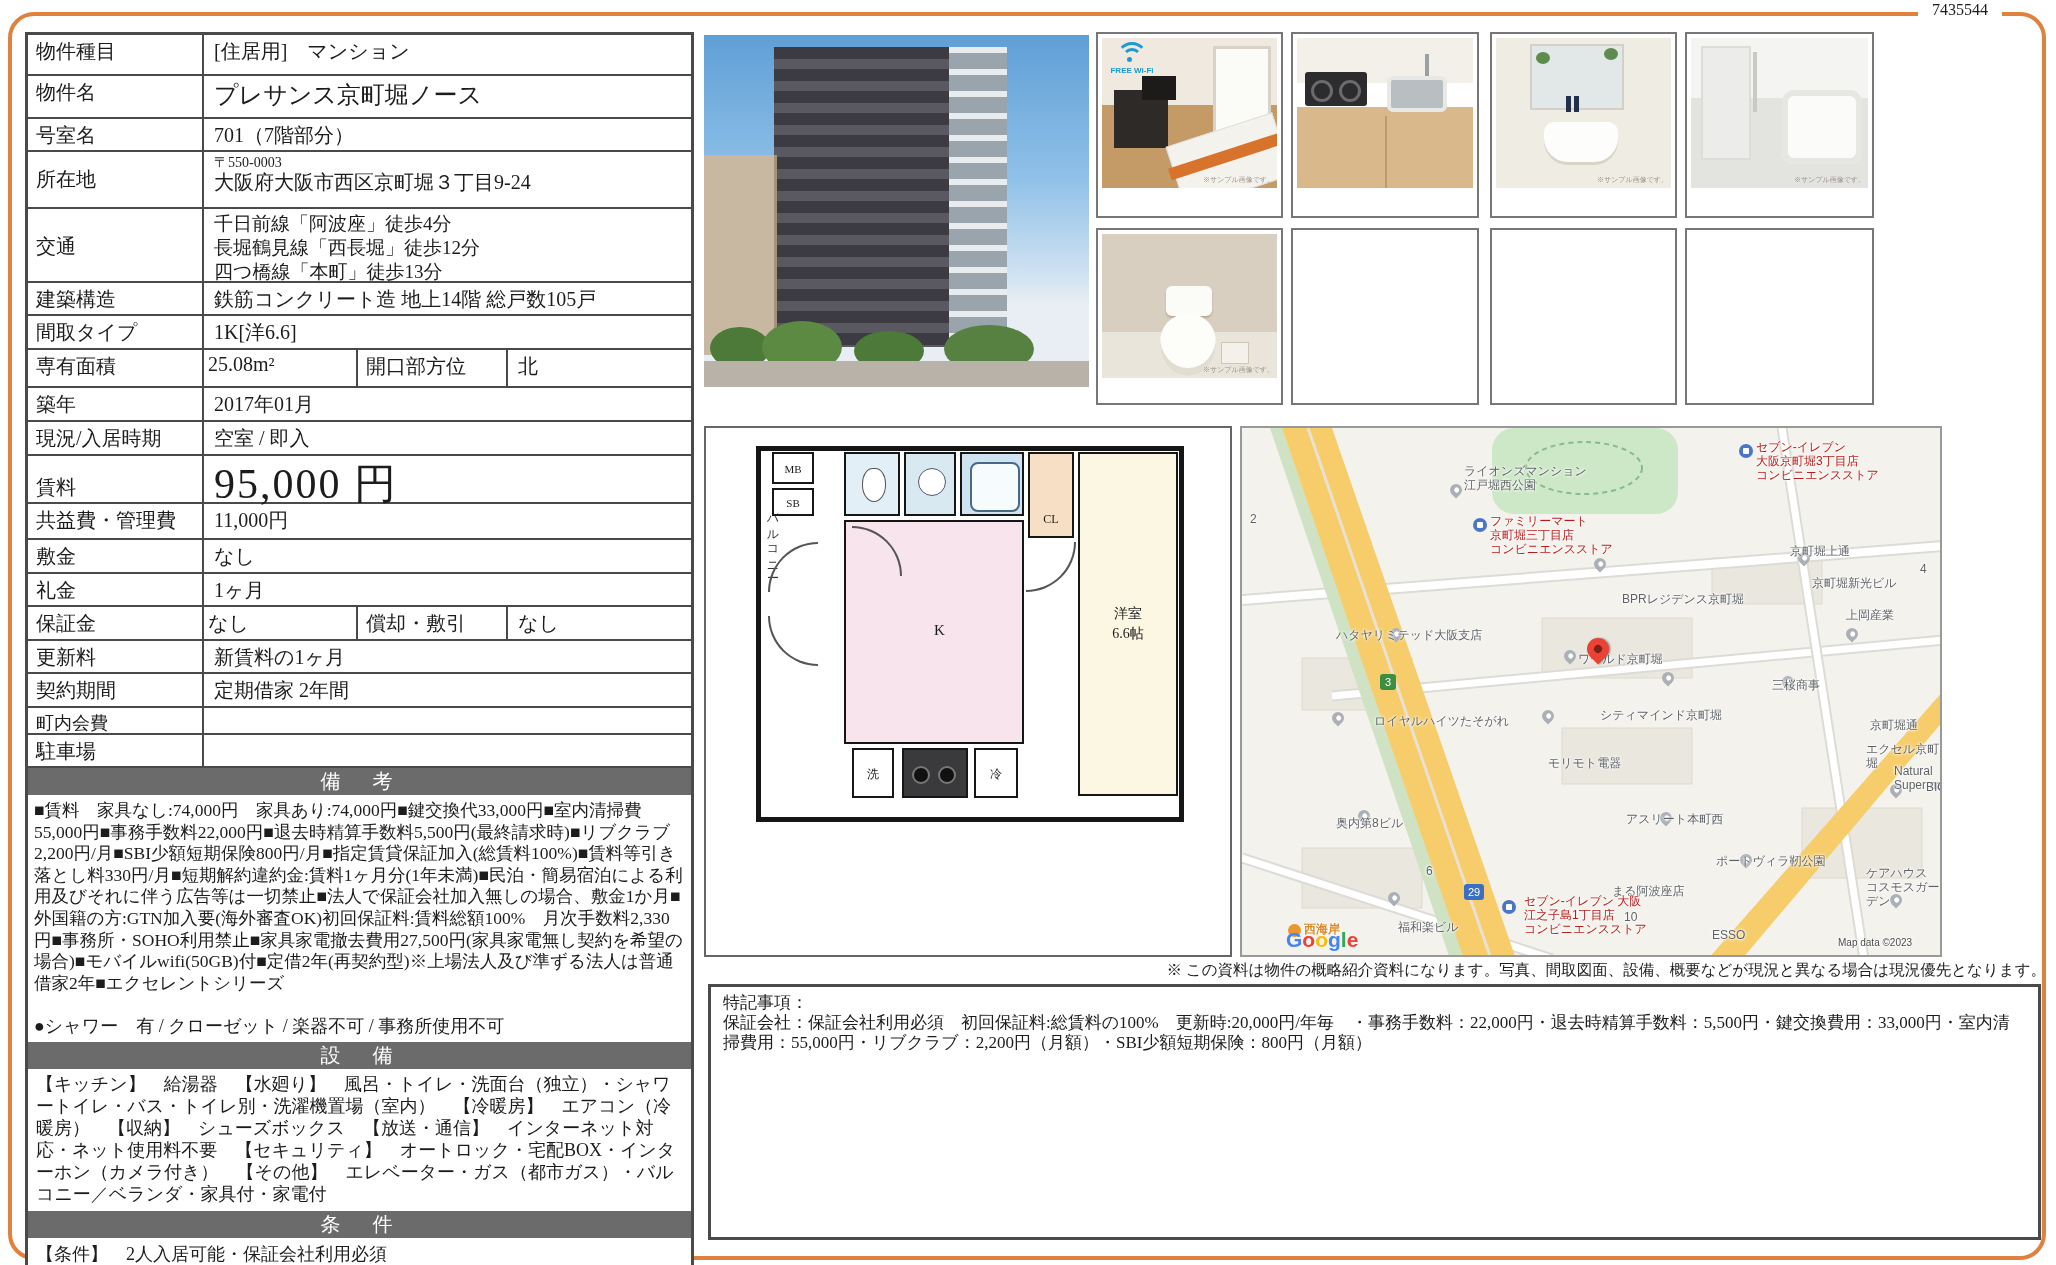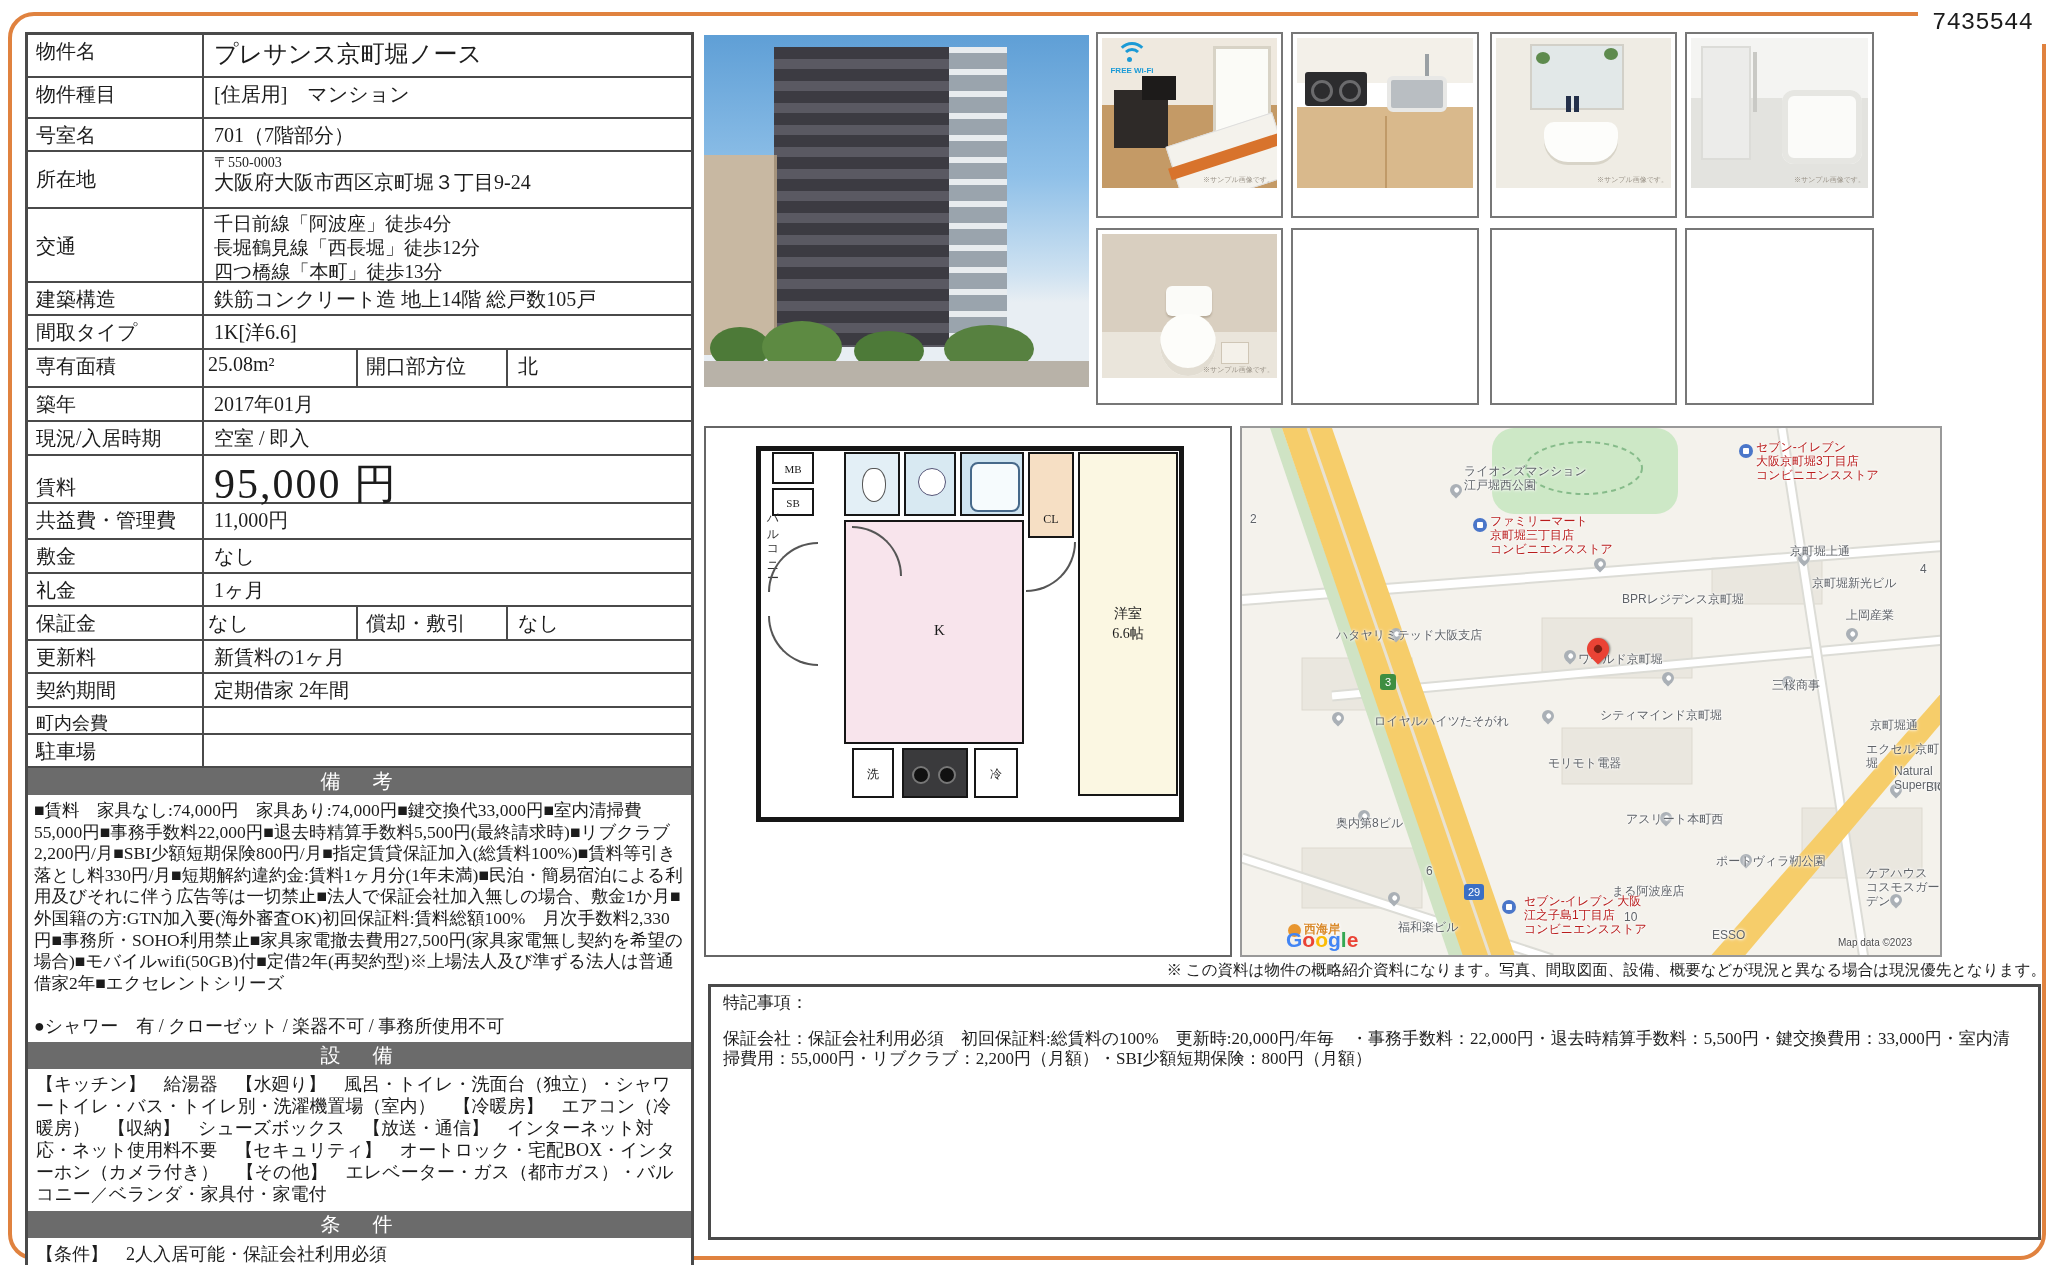--- a/index.html
+++ b/index.html
@@ -1,21 +1,21 @@
 <!DOCTYPE html>
 <html><head>
 <meta charset="utf-8">
 <style>
   html,body{margin:0;padding:0;background:#fff;}
   #page{position:relative;width:2056px;height:1265px;background:#ffffff;overflow:hidden;
         font-family:"Liberation Serif","DejaVu Serif",serif;color:#1c1c1c;}
   
   #frame{position:absolute;left:8px;top:12px;right:10px;bottom:5px;border:4px solid #e0823f;
          border-radius:26px;pointer-events:none;}
-  #docnum{position:absolute;left:1918px;top:1px;background:#fff;padding:8px 14px;font-size:24px;z-index:5;font-family:Liberation Mono, monospace;}
+  #docnum{position:absolute;left:1918px;top:1px;background:#fff;padding:0 14px;font-size:16px;z-index:5;}
   
   #leftcol{position:absolute;left:25px;top:32px;width:663px;background:#fff;border:3px solid #4a4a4a;z-index:2;}
   .prow{display:flex;border-bottom:2px solid #4a4a4a;box-sizing:border-box;align-items:stretch;}
   .prow:last-child{border-bottom:none;}
   .cl{width:176px;border-right:2px solid #4a4a4a;font-size:20px;padding:3px 2px 0 8px;box-sizing:border-box;flex:none;}
   .cv{flex:1;font-size:20px;padding:3px 2px 0 10px;box-sizing:border-box;}
   .cv2f{width:152px;flex:none;font-size:20px;padding:3px 2px 0 4px;box-sizing:border-box;}
   .cl2{width:152px;flex:none;border-left:2px solid #4a4a4a;border-right:2px solid #4a4a4a;
        font-size:20px;padding:3px 2px 0 8px;box-sizing:border-box;}
   .cv3{flex:1;font-size:20px;padding:3px 2px 0 10px;box-sizing:border-box;}
@@ -125,37 +125,37 @@
   .pin-red::after{content:"";position:absolute;left:7px;top:7px;width:8px;height:8px;border-radius:50%;background:#7d1f14;}
   .poi{position:absolute;width:14px;height:14px;background:#4a76c9;border-radius:50%;z-index:4;}
   .poi::after{content:"";position:absolute;left:4px;top:4px;width:6px;height:6px;background:#fff;border-radius:1px;}
   .odot{position:absolute;width:13px;height:13px;background:#e8962e;border-radius:50%;z-index:4;}
   .glogo{position:absolute;left:44px;top:500px;font-size:21px;font-weight:bold;z-index:6;letter-spacing:0;}
   
   #mapnote{position:absolute;left:760px;top:960px;width:1286px;text-align:right;font-size:15.5px;color:#1c1c1c;}
   #notesbox{position:absolute;left:708px;top:984px;width:1333px;height:256px;border:3px solid #4a4a4a;
             background:#fff;box-sizing:border-box;padding:6px 12px;}
   #notesbox .nt{font-size:17px;line-height:20px;}
-  #notesbox .nb{font-size:17px;line-height:20px;margin-top:16px;}
+  #notesbox .nb{font-size:17px;line-height:20px;}
 </style>
 </head>
 <body>
 
 <div id="page">
   <div id="frame"></div>
   <div id="docnum">7435544</div>
 
   <div id="leftcol">
+    <div class="prow" style="height:41px">
+      <div class="cl">物件種目</div>
+      <div class="cv">[住居用]　マンション</div>
+    </div>
     <div class="prow" style="height:43px">
       <div class="cl">物件名</div>
       <div class="cv" style="font-size:24px">プレサンス京町堀ノース</div>
-    </div>
-    <div class="prow" style="height:41px">
-      <div class="cl">物件種目</div>
-      <div class="cv">[住居用]　マンション</div>
     </div>
     <div class="prow" style="height:33px">
       <div class="cl">号室名</div>
       <div class="cv">701（7階部分）</div>
     </div>
     <div class="prow" style="height:57px">
       <div class="cl" style="padding-top:14px">所在地</div>
       <div class="cv">
         <div class="postal">〒550-0003</div>
         <div class="addr">大阪府大阪市西区京町堀３丁目9-24</div>

